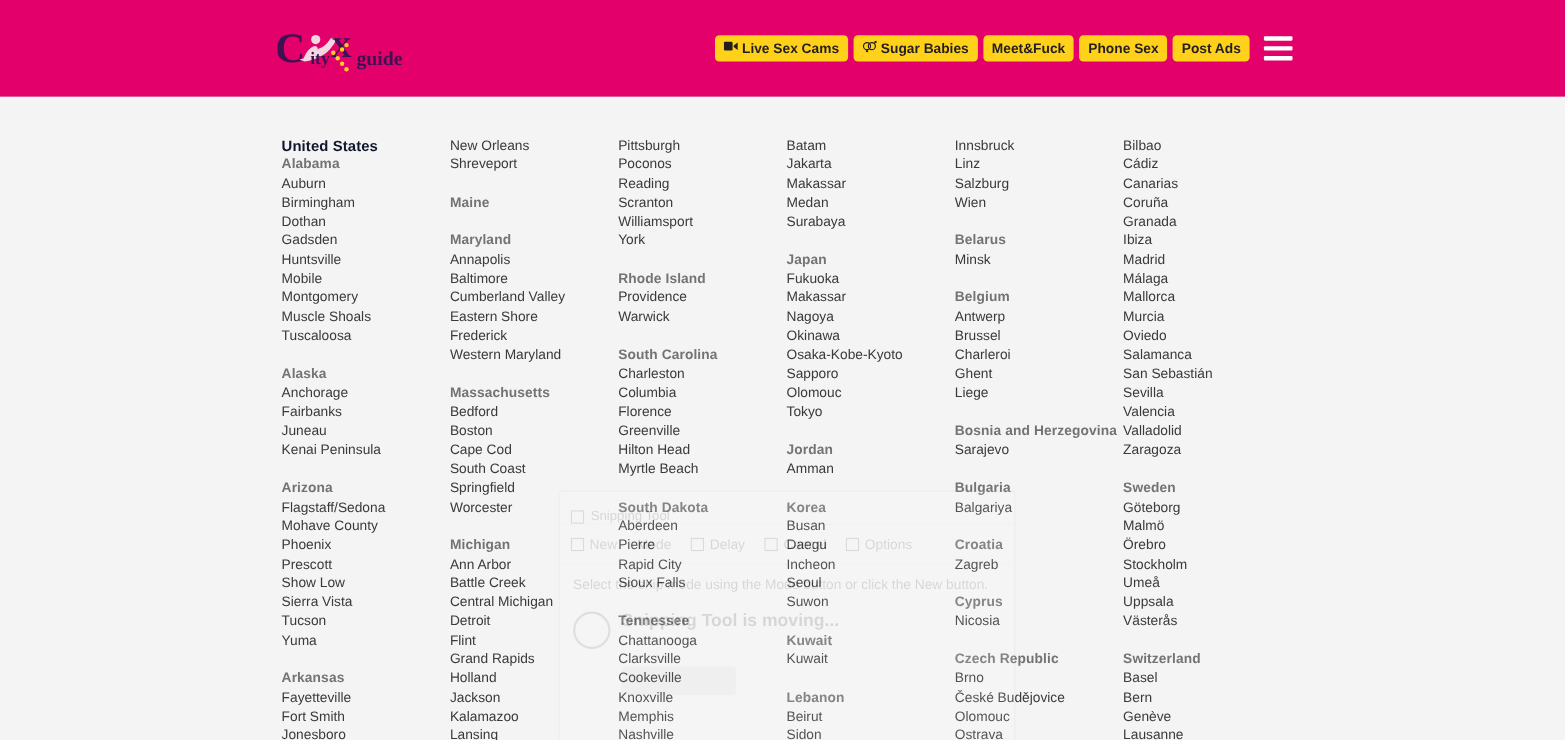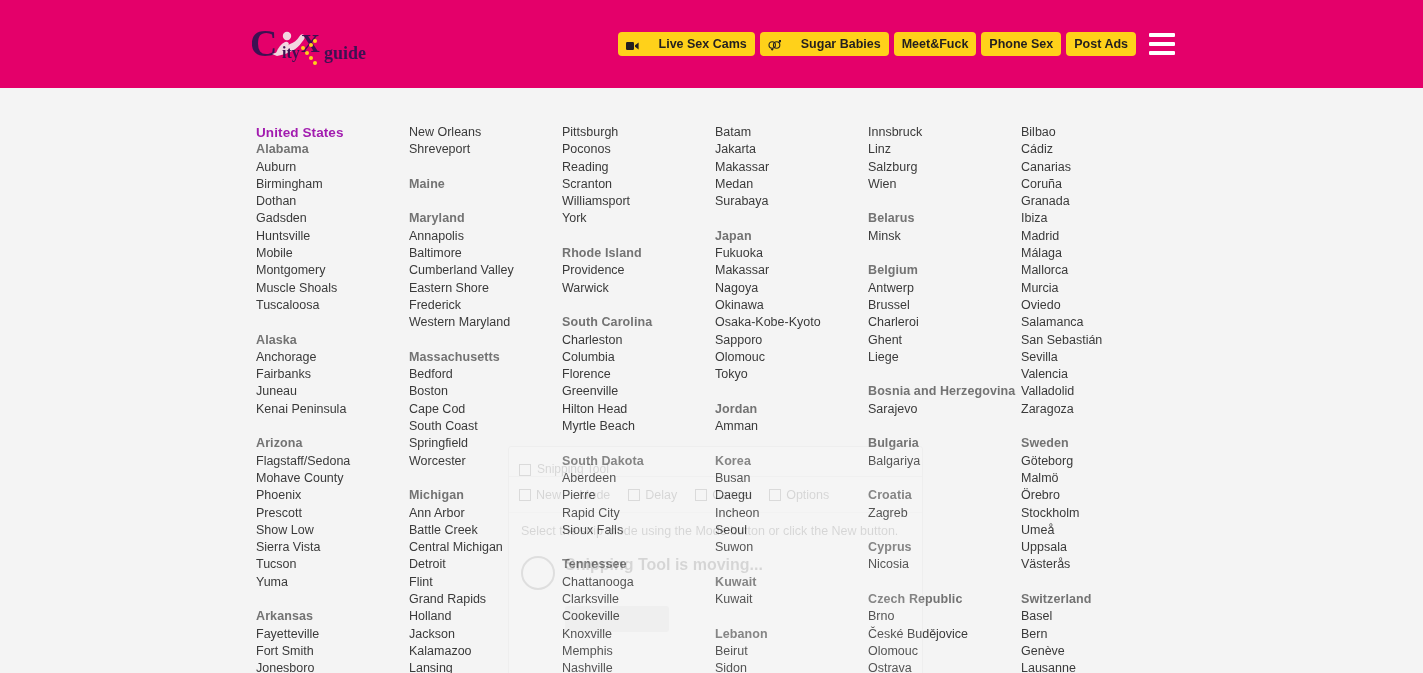--- a/index.html
+++ b/index.html
@@ -35,22 +35,22 @@
     color: #231f20;
     border: none;
     border-radius: 4px;
     font-size: 12.5px;
     font-weight: bold;
     font-family: "Liberation Sans", sans-serif;
     padding: 5px 8px;
     height: 24px;
     line-height: 14px;
     display: flex;
-    align-items: flex-end;
-    gap: 20px;
+    align-items: flex-start;
+    gap: 4px;
     cursor: pointer;
     white-space: nowrap;
   }
   .nav-btn svg { display: block; }
   #hamburger-button {
     margin-left: 8px;
     width: 26px; height: 22px;
     display: flex;
     flex-direction: column;
     justify-content: space-between;
@@ -79,21 +79,21 @@
     left: 256px; top: 36px;
     display: flex;
     gap: 0;
   }
   .dir-col {
     width: 153px;
     flex: 0 0 153px;
   }
   .dir-col.wide { width: 156px; flex: 0 0 156px; }
   .region-title {
-    color: #a21caf;
+    color: #0f172a;
     font-weight: bold;
     font-size: 13.5px;
     line-height: 17.3px;
     margin-bottom: 0;
     text-decoration: none;
     display: block;
     letter-spacing: 0.1px;
   }
   .country {
     color: #737373;

